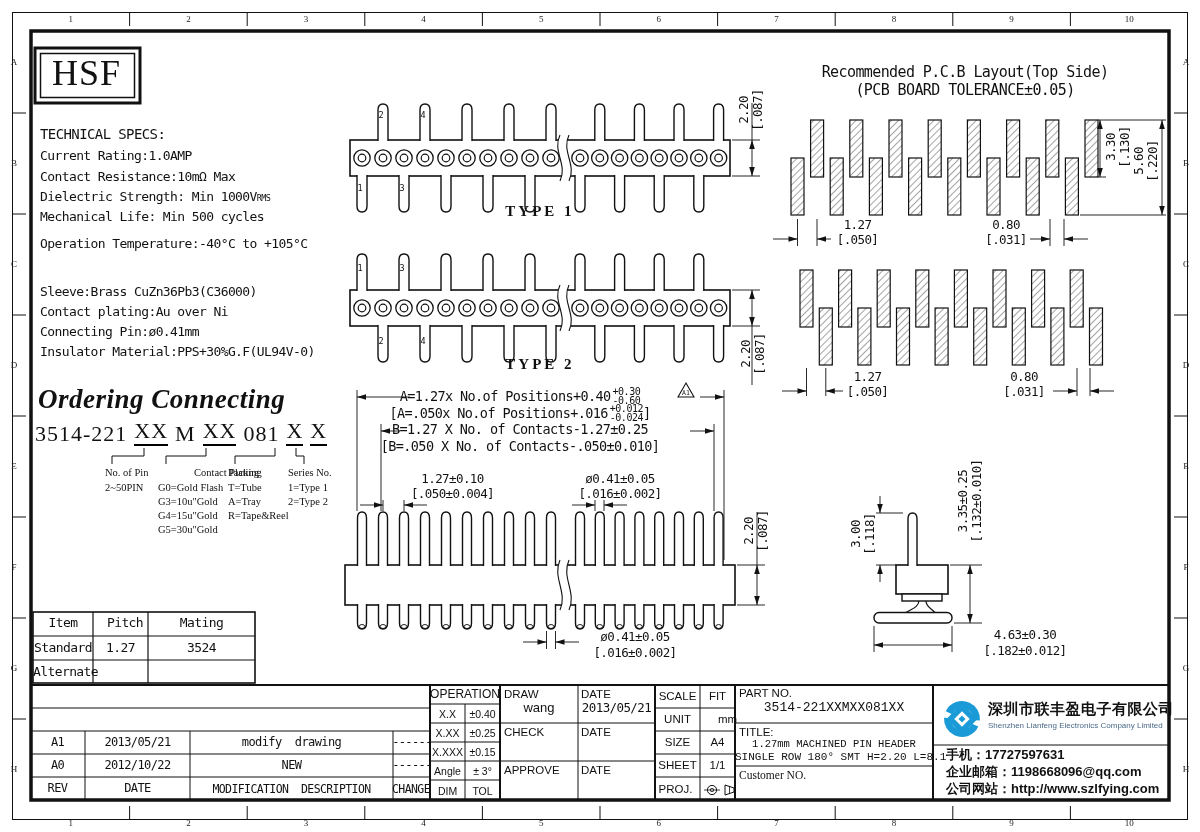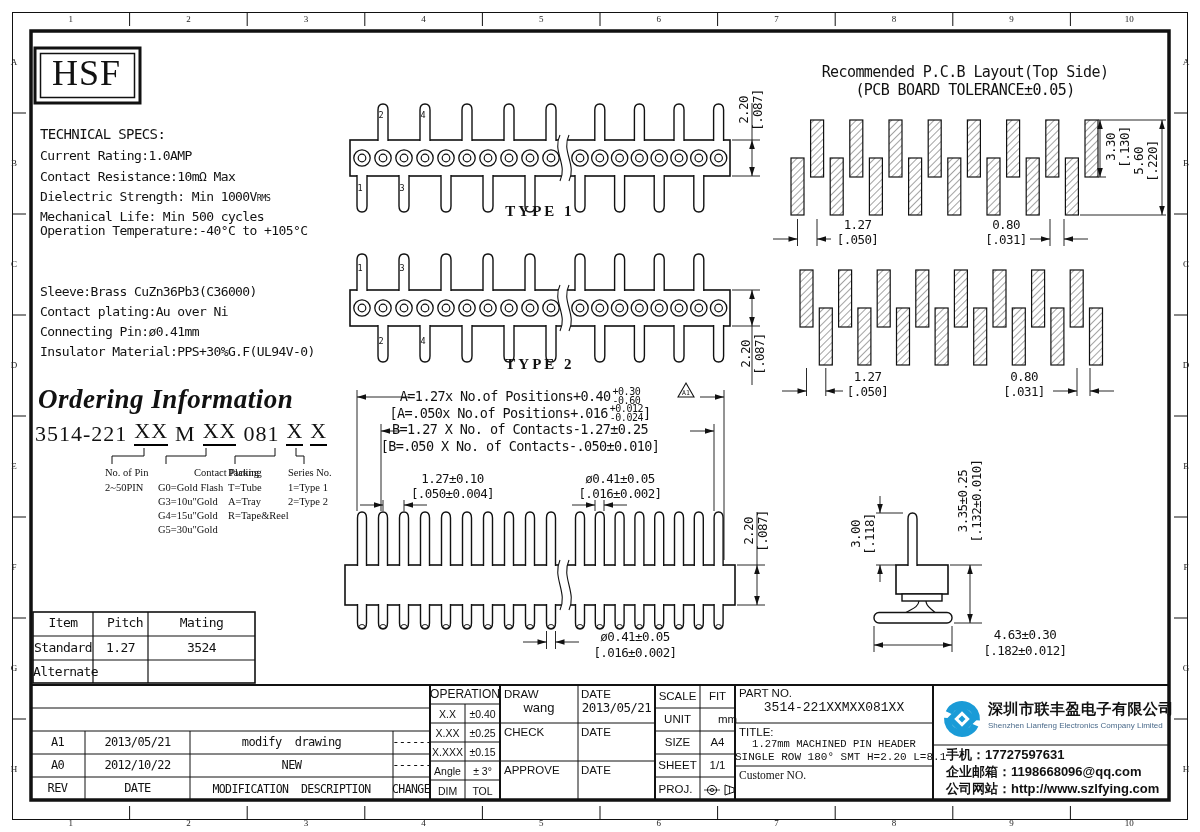--- a/index.html
+++ b/index.html
@@ -439,28 +439,28 @@
       <polygon points="952,645 943,642.2 943,647.8" fill="#111"></polygon>
     </svg>
 
   <div class="t hsf" style="left:52px;top:53px;">HSF</div>
 
   <div class="t mono m14" style="left:40px;top:126px;text-align:center;">TECHNICAL SPECS:</div>
   <div class="t mono m13" style="left:40px;top:149px;">Current Rating:1.0AMP</div>
   <div class="t mono m13" style="left:40px;top:170px;">Contact Resistance:10mΩ Max</div>
   <div class="t mono m13" style="left:40px;top:190px;"><span>Dielectric Strength: Min 1000V</span><span style="font-size:8.5px;">RMS</span></div>
   <div class="t mono m13" style="left:40px;top:210px;">Mechanical Life: Min 500 cycles</div>
-  <div class="t mono m13" style="left:40px;top:224px;">Operation Temperature:-40°C to +105°C</div>
+  <div class="t mono m13" style="left:40px;top:237px;">Operation Temperature:-40°C to +105°C</div>
 
   <div class="t mono m13" style="left:40px;top:285px;">Sleeve:Brass CuZn36Pb3(C36000)</div>
   <div class="t mono m13" style="left:40px;top:305px;">Contact plating:Au over Ni</div>
   <div class="t mono m13" style="left:40px;top:325px;">Connecting Pin:ø0.41mm</div>
   <div class="t mono m13" style="left:40px;top:345px;">Insulator Material:PPS+30%G.F(UL94V-0)</div>
 
-  <div class="t ohead" style="left:38px;top:384px;">Ordering Information</div>
+  <div class="t ohead" style="left:38px;top:384px;">Ordering Connecting</div>
   <div class="t pline" style="left:35px;top:418px;">
     <span>3514-221</span><span class="useg">XX</span><span>M</span><span class="useg">XX</span><span>081</span><span class="useg">X</span><span class="useg">X</span>
   </div>
   <div class="t leg" style="left:105px;top:466px;">No. of Pin</div>
   <div class="t leg" style="left:105px;top:481px;">2~50PIN</div>
   <div class="t leg" style="left:158px;top:466px;margin-left:36px;">Contact Plating</div>
   <div class="t leg" style="left:158px;top:481px;">G0=Gold Flash</div>
   <div class="t leg" style="left:158px;top:495px;">G3=10u"Gold</div>
   <div class="t leg" style="left:158px;top:509px;">G4=15u"Gold</div>
   <div class="t leg" style="left:158px;top:523px;">G5=30u"Gold</div>

